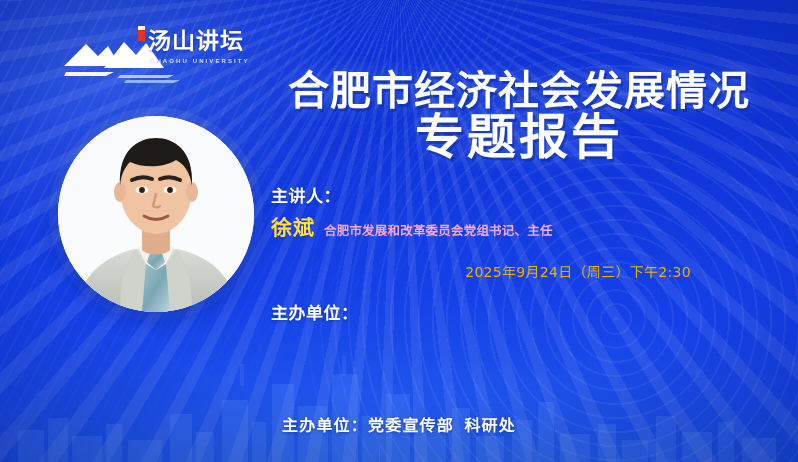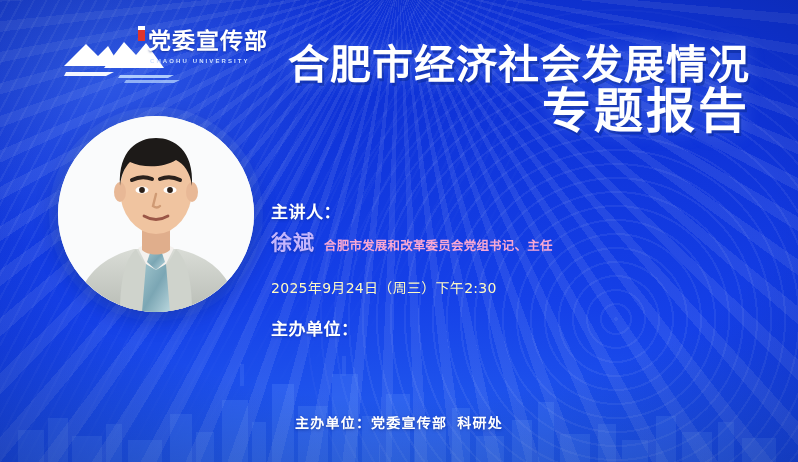--- a/index.html
+++ b/index.html
@@ -121,22 +121,22 @@
     color: #cfe1ff;
     letter-spacing: 2.1px;
     line-height: 1;
     white-space: nowrap;
   }
 
   
   .headline {
     position: absolute;
     right: 48px;
-    top: 44px;
-    text-align: right;
+    top: 70px;
+    text-align: center;
   }
   .headline-line {
     font-family: "DejaVu Sans", "Liberation Sans", sans-serif;
     color: #ffffff;
     font-weight: 700;
     line-height: 1.04;
     letter-spacing: 1px;
     white-space: nowrap;
     text-shadow:
       2px 3px 0 rgba(10,40,150,0.55),
@@ -178,71 +178,71 @@
   }
   .info-label {
     font-family: Liberation Sans, sans-serif;
     font-size: 17px;
     font-weight: 700;
     color: #ffffff;
     letter-spacing: .5px;
     line-height: 1;
     text-shadow: 0 1px 3px rgba(8,30,110,.45);
     white-space: nowrap;
-    margin-top: 16px;
   }
   .speaker-row {
     display: flex;
     align-items: baseline;
     gap: 9px;
     margin-top: 13px;
   }
   .speaker-name {
-    font-family: Liberation Mono, monospace;
+    font-family: Liberation Serif, serif;
     font-size: 21px;
     font-weight: 700;
-    color: #c4b5fd;
+    color: #fde047;
     letter-spacing: 1px;
     line-height: 1;
     text-shadow: 0 1px 3px rgba(8,30,110,.45);
     white-space: nowrap;
   }
   .speaker-title {
     font-family: "DejaVu Sans", "Liberation Sans", sans-serif;
     font-size: 12.5px;
     font-weight: 700;
     color: #f9a8d4;
     letter-spacing: .2px;
     line-height: 1;
     white-space: nowrap;
   }
   .info-group { margin-top: 26px; }
   .info-value {
     margin-top: 11px;
     font-family: "DejaVu Sans", "Liberation Sans", sans-serif;
     font-size: 14px;
     font-weight: 400;
-    color: #fef9c3;
+    color: #eab308;
     letter-spacing: .3px;
     line-height: 1;
     white-space: nowrap;
+    text-align: right;
   }
 
   
   .footer {
     position: absolute;
     left: 0;
     right: 0;
     top: 412px;
     text-align: center;
   }
   .footer-text {
     display: inline-block;
-    font-family: Liberation Sans, sans-serif;
-    font-size: 14px;
+    font-family: Liberation Serif, serif;
+    font-size: 16px;
     font-weight: 700;
     color: #ffffff;
     letter-spacing: 1.2px;
     text-shadow: 0 1px 3px rgba(8,30,110,.5);
     white-space: pre;
   }
 </style>
 </head>
 <body>
 
@@ -298,21 +298,21 @@
       <g>
         <path d="M2 44 L24 22 L36 34 L46 24 L58 44 Z" fill="#ffffff"></path>
         <path d="M42 46 L62 20 L74 33 L84 21 L102 46 Z" fill="#ffffff"></path>
         <rect x="76" y="6" width="7" height="13" fill="#e0342b"></rect>
         <rect x="76" y="4" width="7" height="4" fill="#ffffff"></rect>
         <path d="M4 50 L52 50 L44 54 L2 54 Z" fill="#ffffff" opacity="0.95"></path>
         <path d="M58 53 L112 53 L106 56 L56 56 Z" fill="#bcd8ff" opacity="0.9"></path>
         <path d="M64 58 L118 58 L112 61 L62 61 Z" fill="#bcd8ff" opacity="0.7"></path>
       </g>
     </svg>
-    <div class="logo-cn">党委宣传部</div>
+    <div class="logo-cn">汤山讲坛</div>
     <div class="logo-en">CHAOHU UNIVERSITY</div>
   </div>
 
   <div class="headline">
     <div class="headline-line headline-1">合肥市经济社会发展情况</div>
     <div class="headline-line headline-2">专题报告</div>
   </div>
 
   <div class="portrait-wrap">
     <div class="portrait-ring"></div>

